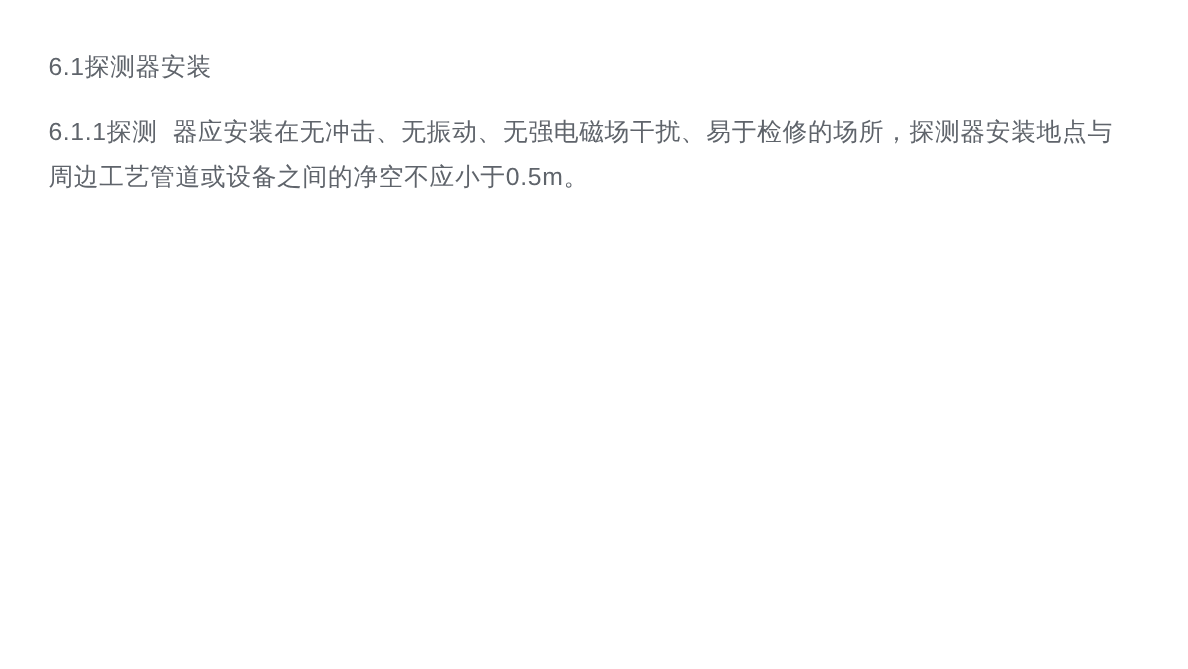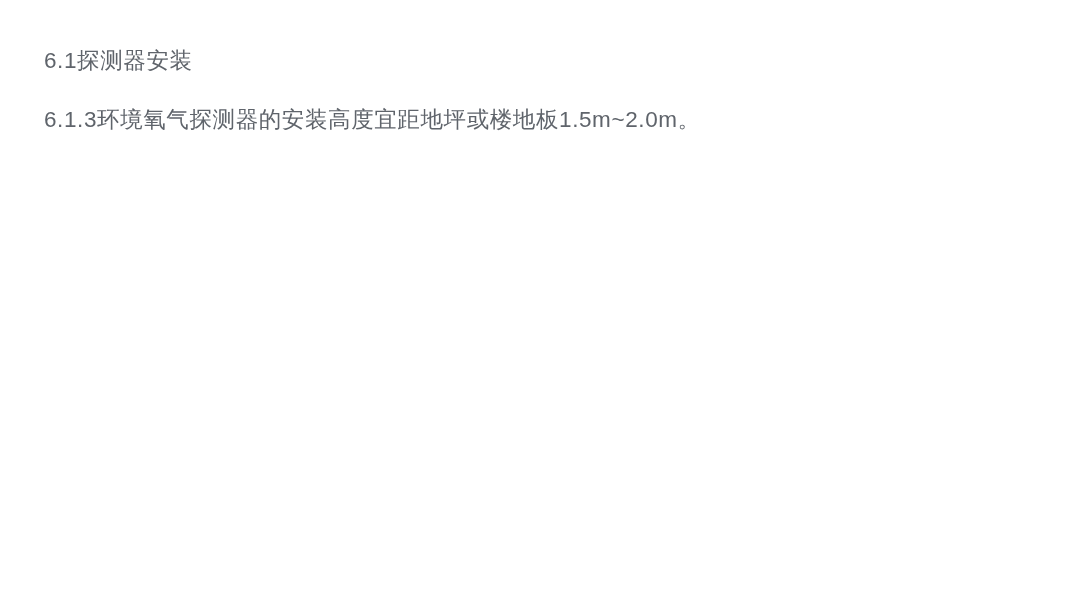--- a/index.html
+++ b/index.html
@@ -36,15 +36,15 @@
   .para.heading {
     margin-bottom: 18px;
   }
 </style>
 </head>
 <body>
 
 <div class="page">
   <div class="doc-body">
     <p class="para heading">6.1探测器安装</p>
-    <p class="para">6.1.3环境氧气探测器的安装高度宜距地坪或楼地板1.5m~2.0m。</p>
+    <p class="para">6.1.1探测  器应安装在无冲击、无振动、无强电磁场干扰、易于检修的场所，探测器安装地点与周边工艺管道或设备之间的净空不应小于0.5m。</p>
   </div>
 </div>
 
 </body></html>

